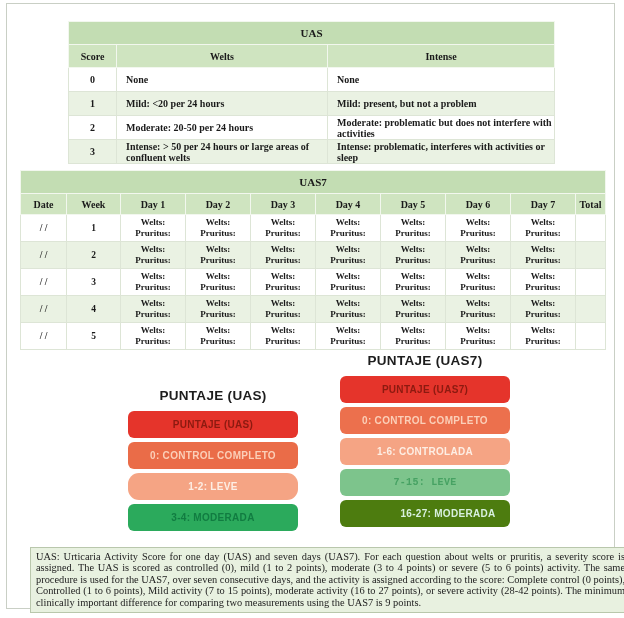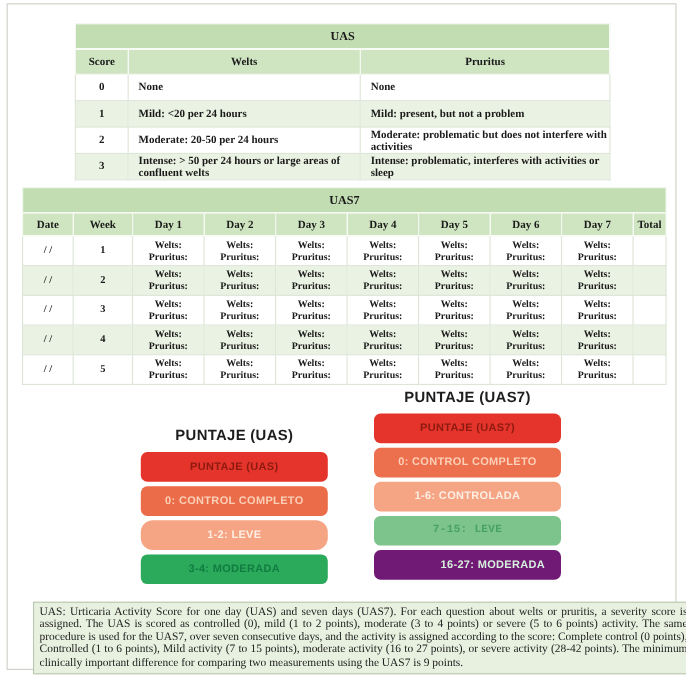--- a/index.html
+++ b/index.html
@@ -46,21 +46,21 @@
       <col style="width:211px">
       <col style="width:227px">
     </colgroup>
   <tbody>
       <tr class="title-row">
     <th colspan="3">UAS</th>
   </tr>
   <tr class="head-row">
     <th>Score</th>
     <th>Welts</th>
-    <th>Pruritus</th>
+    <th>Intense</th>
   </tr>
   <tr>
     <td class="score">0</td>
     <td>None</td>
     <td>None</td>
   </tr>
   <tr class="band">
     <td class="score">1</td>
     <td>Mild: &lt;20 per 24 hours</td>
     <td>Mild: present, but not a problem</td>
@@ -287,16 +287,16 @@
   <div class="pblock" style="background: rgb(245, 164, 132); color: rgb(253, 238, 228); border-radius: 11px;">1-2: LEVE</div>
   <div class="pblock" style="background: rgb(43, 170, 92); color: rgb(17, 124, 65);">3-4: MODERADA</div>
 </div>
 
 <div class="plist plist-uas7">
   <div class="ptitle">PUNTAJE (UAS7)</div>
   <div class="pblock" style="background: rgb(229, 52, 43); color: rgb(140, 26, 16);">PUNTAJE (UAS7)</div>
   <div class="pblock" style="background: rgb(236, 112, 77); color: rgb(251, 207, 184);">0: CONTROL COMPLETO</div>
   <div class="pblock" style="background: rgb(245, 164, 132); color: rgb(253, 238, 228);">1-6: CONTROLADA</div>
   <div class="pblock" style="background: rgb(125, 196, 140); color: rgb(71, 162, 99); font-family: Liberation Mono, monospace;">7-15: LEVE</div>
-  <div class="pblock" style="background: #701a75; color: rgb(216, 240, 222); padding-left: 46px;">16-27: MODERADA</div>
+  <div class="pblock" style="background: #4d7c0f; color: rgb(216, 240, 222); padding-left: 46px;">16-27: MODERADA</div>
 </div>
 
 <div class="footnote">UAS: Urticaria Activity Score for one day (UAS) and seven days (UAS7). For each question about welts or pruritis, a severity score is assigned. The UAS is scored as controlled (0), mild (1 to 2 points), moderate (3 to 4 points) or severe (5 to 6 points) activity. The same procedure is used for the UAS7, over seven consecutive days, and the activity is assigned according to the score: Complete control (0 points), Controlled (1 to 6 points), Mild activity (7 to 15 points), moderate activity (16 to 27 points), or severe activity (28-42 points). The minimum clinically important difference for comparing two measurements using the UAS7 is 9 points.</div>
 
 </body></html>

